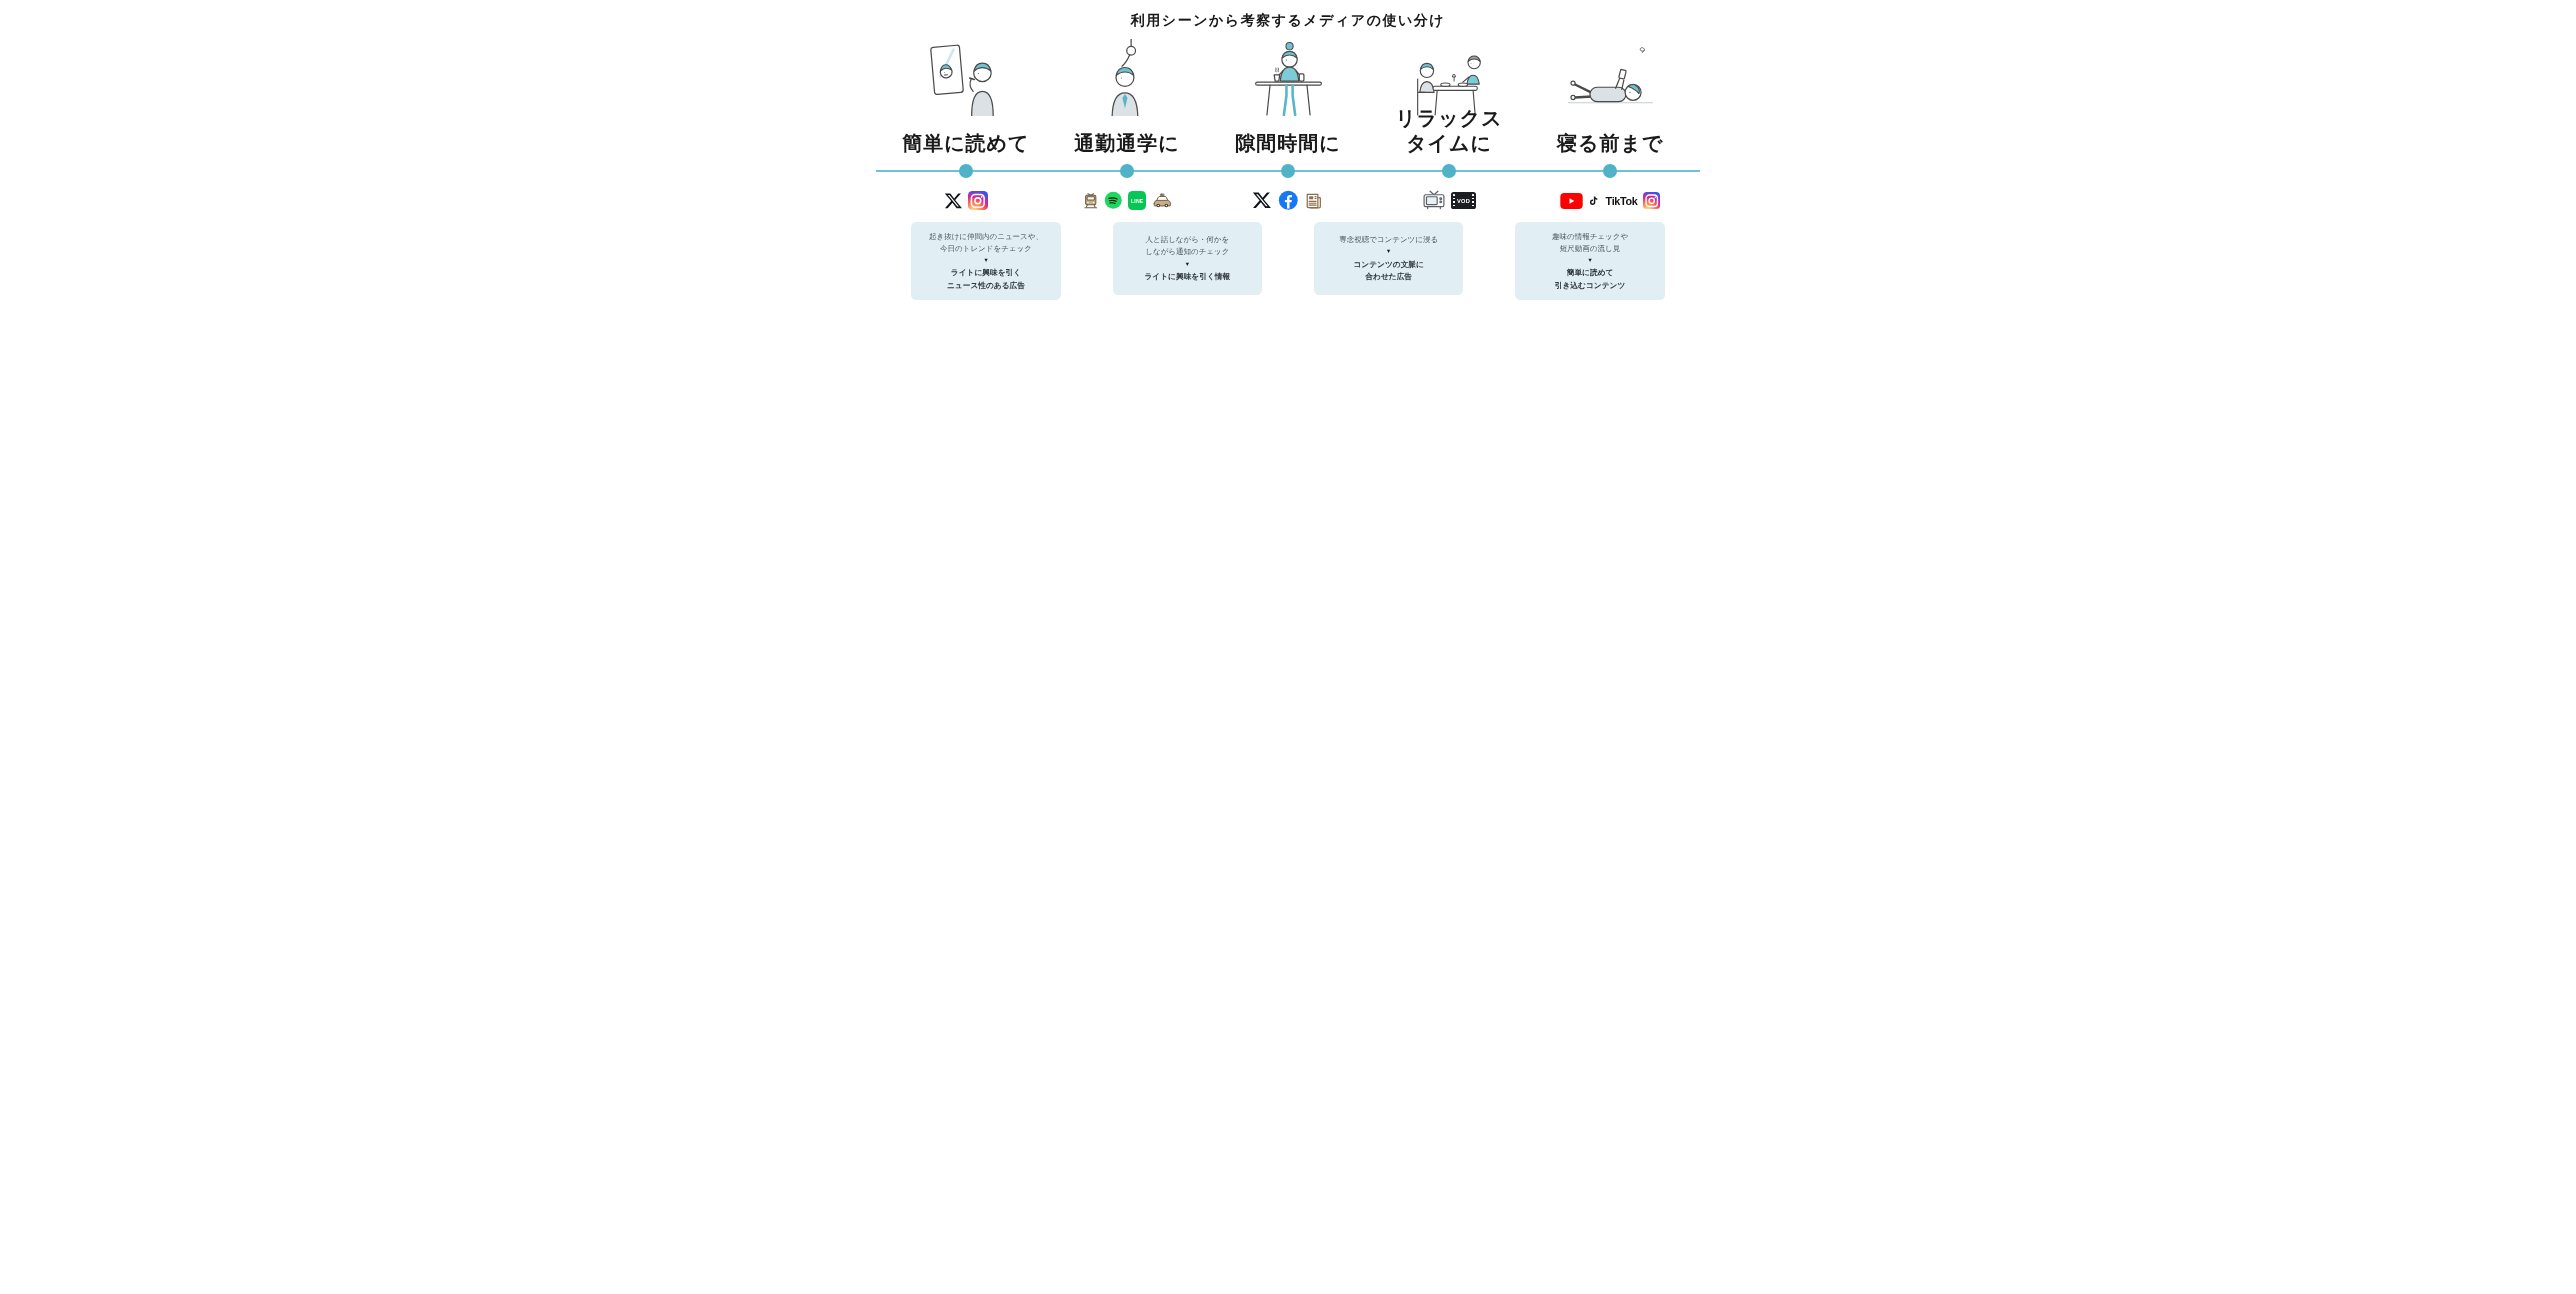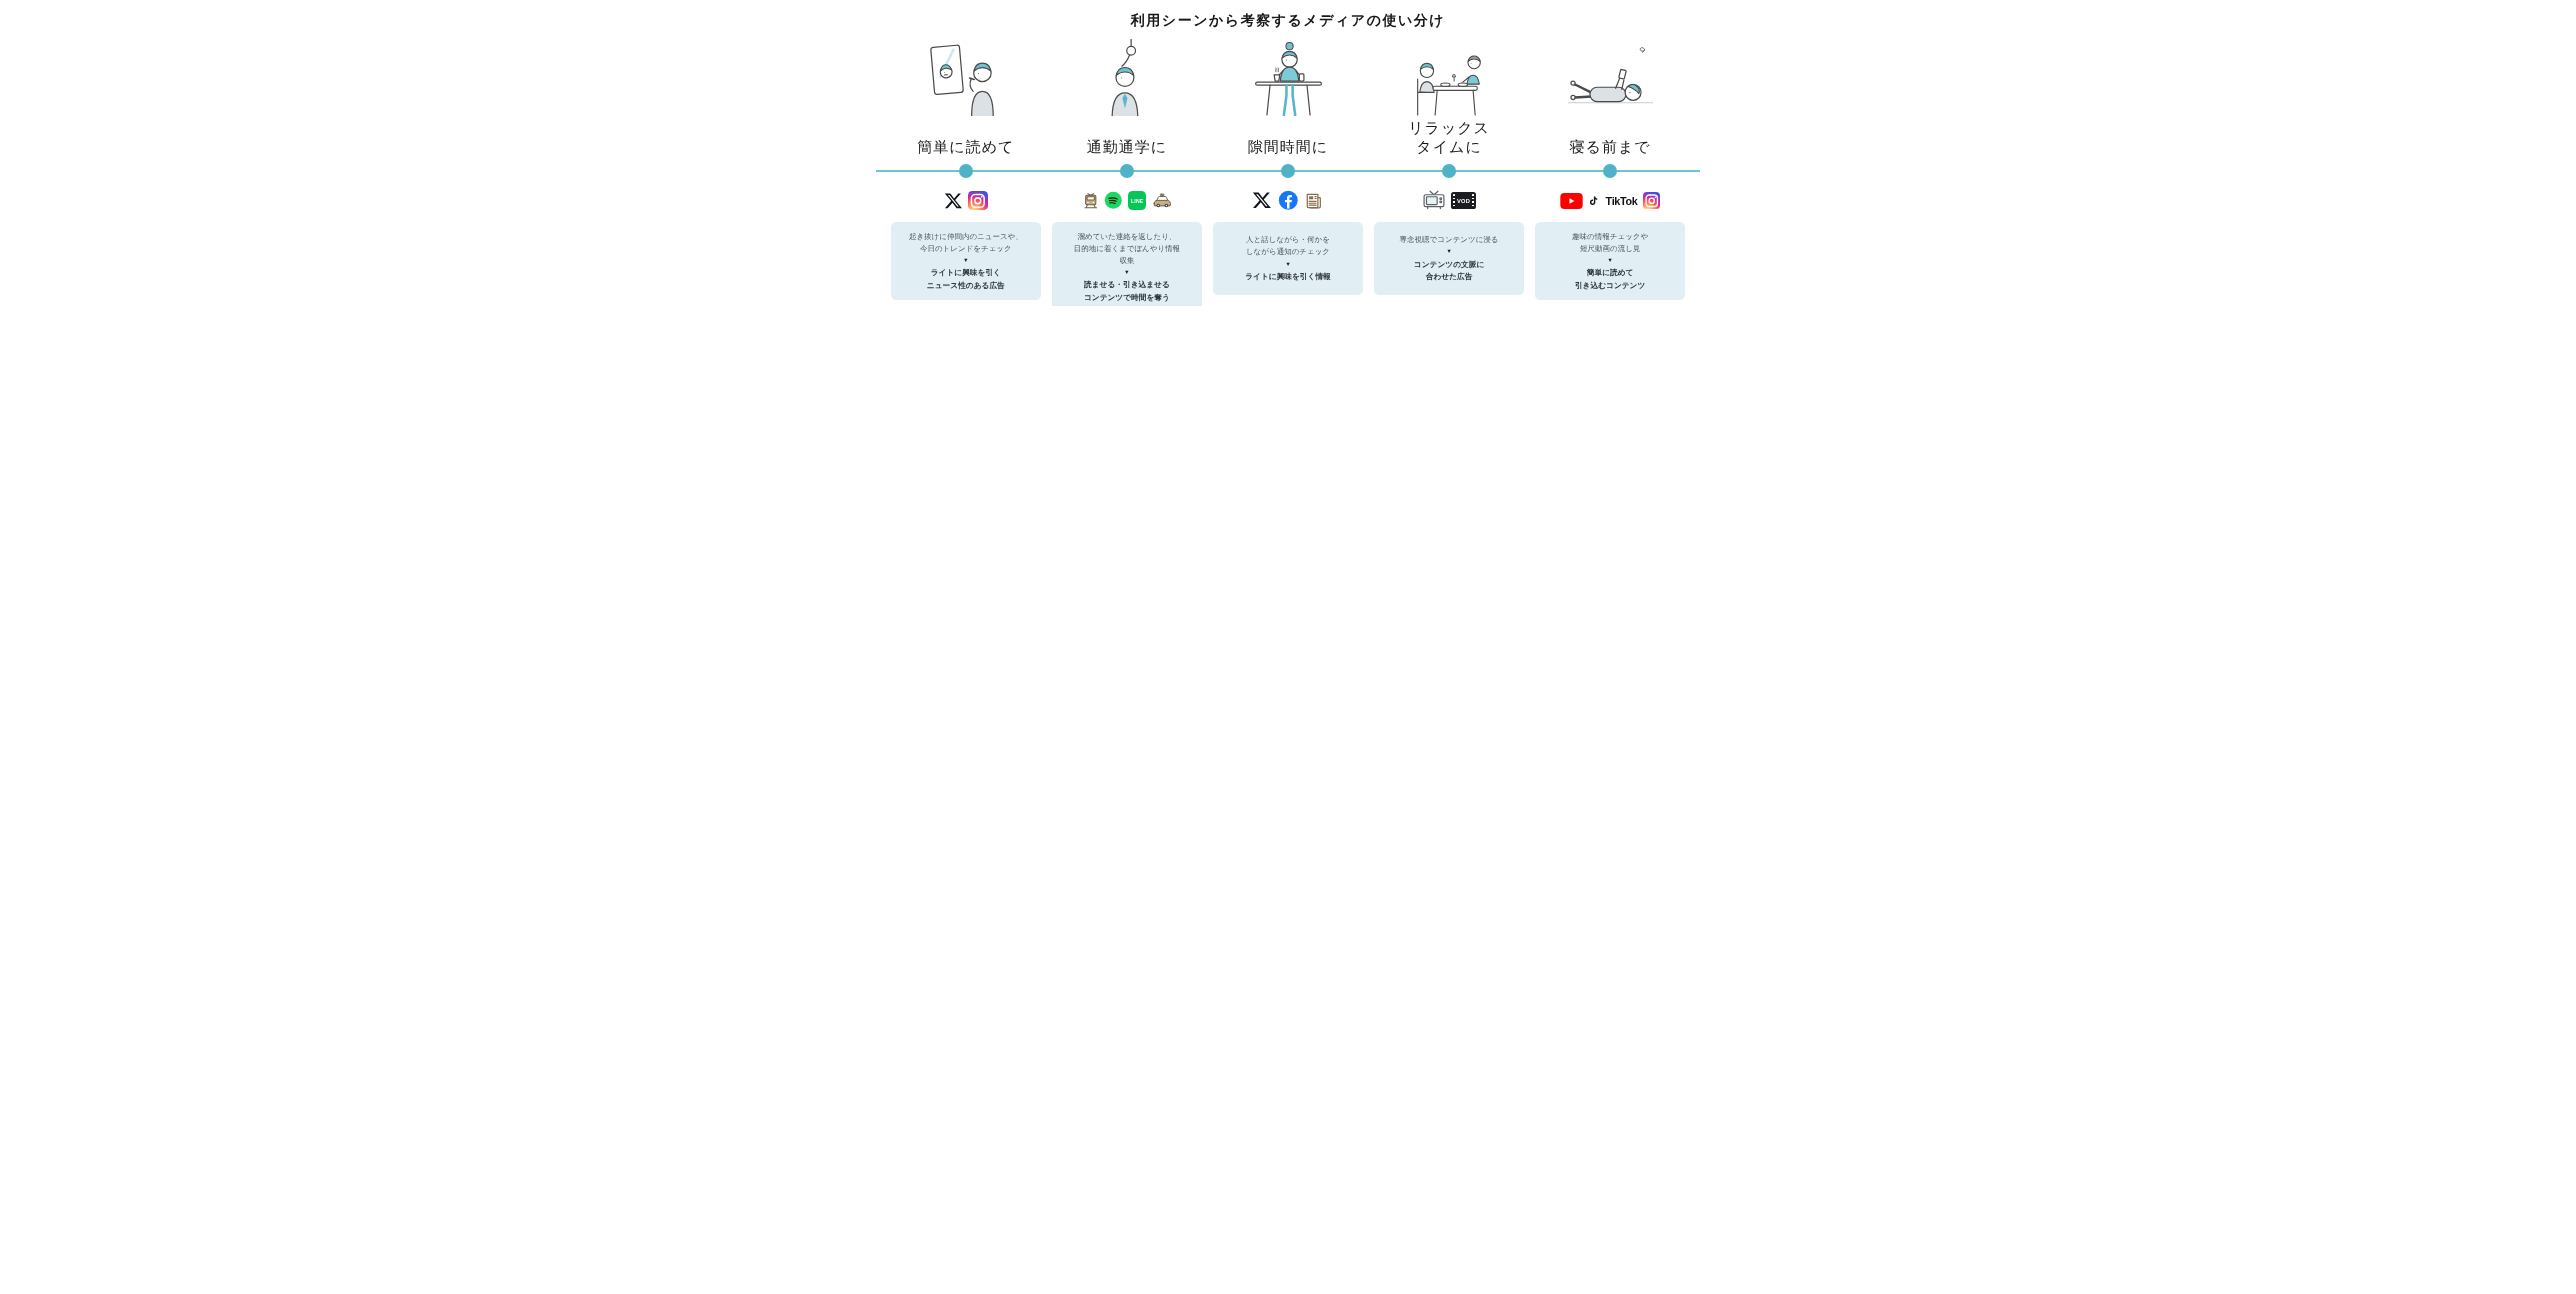--- a/index.html
+++ b/index.html
@@ -16,21 +16,21 @@
   .band{display:flex;padding:0 9.3px;}
   .cell{flex:1 1 0;display:flex;justify-content:center;align-items:center;min-width:0;}
 
   .illo-band{height:84px;}
   .illo-band .cell{align-items:flex-end;}
 
   .scene-band{height:44px;}
   .scene-band .cell{align-items:flex-end;}
   .scene-label{
     white-space:pre-line;text-align:center;
-    font-size:15px;font-weight:400;letter-spacing:1px;line-height:1.25;
+    font-size:20px;font-weight:700;letter-spacing:1px;line-height:1.25;
     color:#1a1a1a;padding-bottom:4.1px;
   }
 
   .timeline-band{position:relative;height:21.6px;}
   .tl-line{position:absolute;left:0;right:0;top:50%;margin-top:-0.8px;height:1.5px;background:#6cc3d4;}
   .tl-cells{position:relative;display:flex;padding:0 9.3px;height:100%;}
   .dot{width:14px;height:14px;border-radius:50%;background:#4fb2c7;z-index:1;}
 
   .icons-band{height:33px;margin-top:2.1px;}
   .icons-band .cell{gap:5.2px;}
@@ -314,30 +314,20 @@
       <div class="box">
         <span class="desc">起き抜けに仲間内のニュースや、
 今日のトレンドをチェック</span>
         <span class="arrow">▼</span>
         <span class="concl">ライトに興味を引く
 ニュース性のある広告</span>
       </div>
     </div>
     <div class="cell">
       <div class="box">
-        <span class="desc">溜めていた連絡を返したり、
-目的地に着くまでぼんやり情報
-収集</span>
-        <span class="arrow">▼</span>
-        <span class="concl">読ませる・引き込ませる
-コンテンツで時間を奪う</span>
-      </div>
-    </div>
-    <div class="cell">
-      <div class="box">
         <span class="desc">人と話しながら・何かを
 しながら通知のチェック</span>
         <span class="arrow">▼</span>
         <span class="concl">ライトに興味を引く情報</span>
       </div>
     </div>
     <div class="cell">
       <div class="box">
         <span class="desc">専念視聴でコンテンツに浸る</span>
         <span class="arrow">▼</span>

